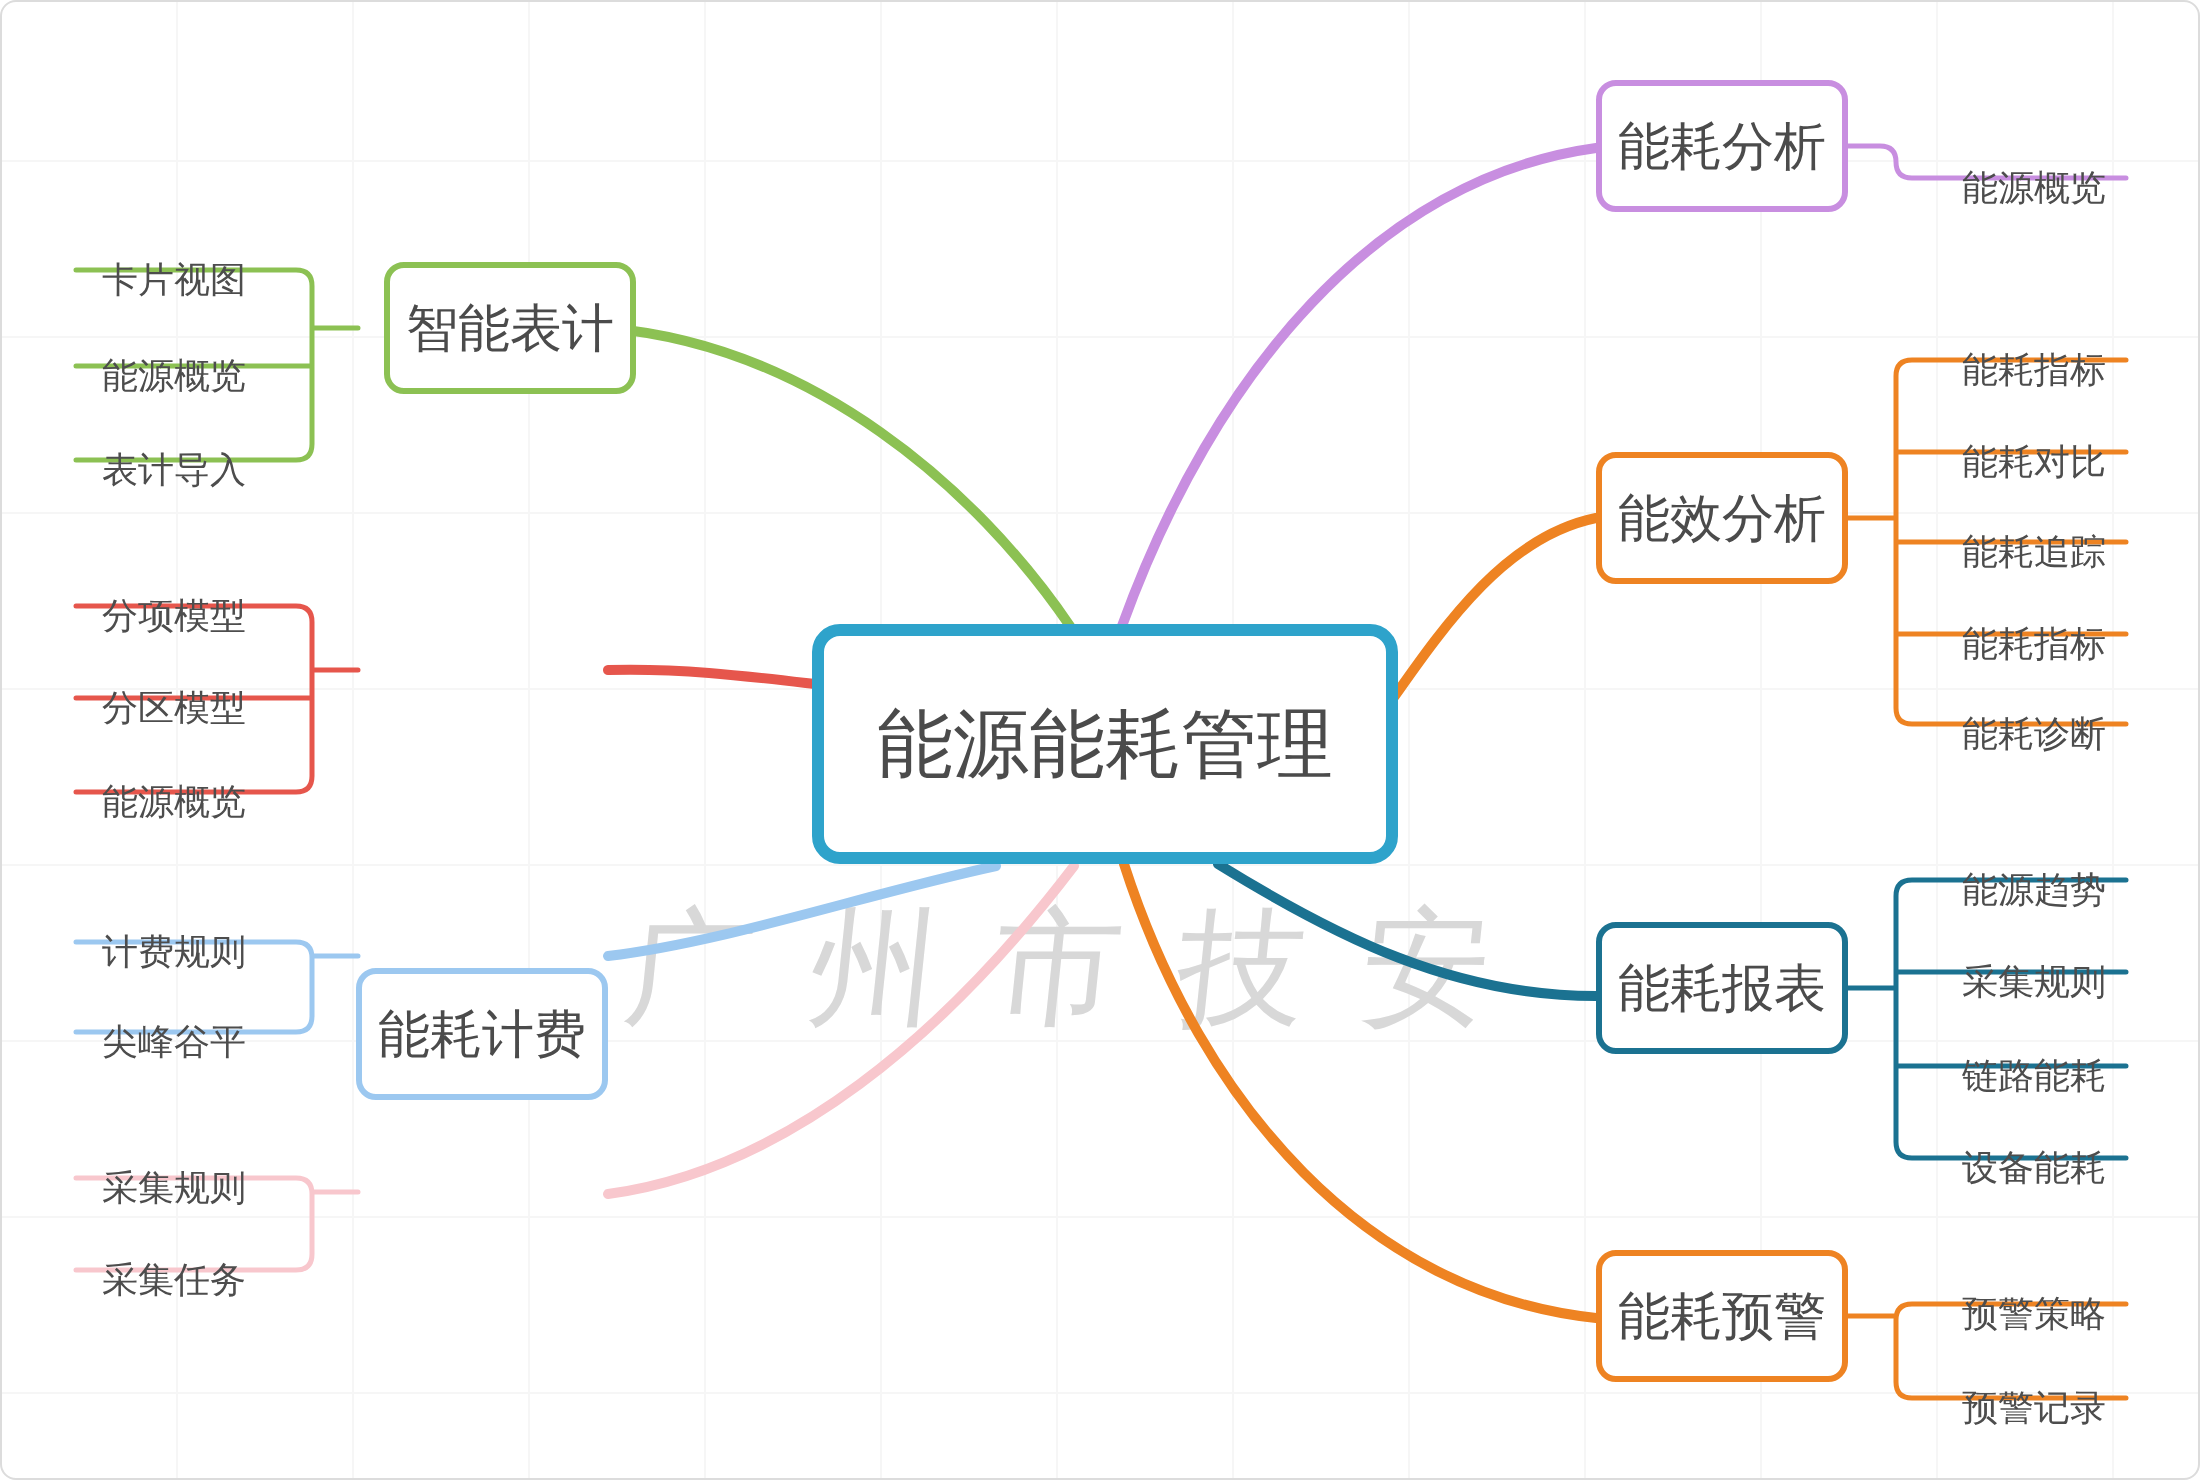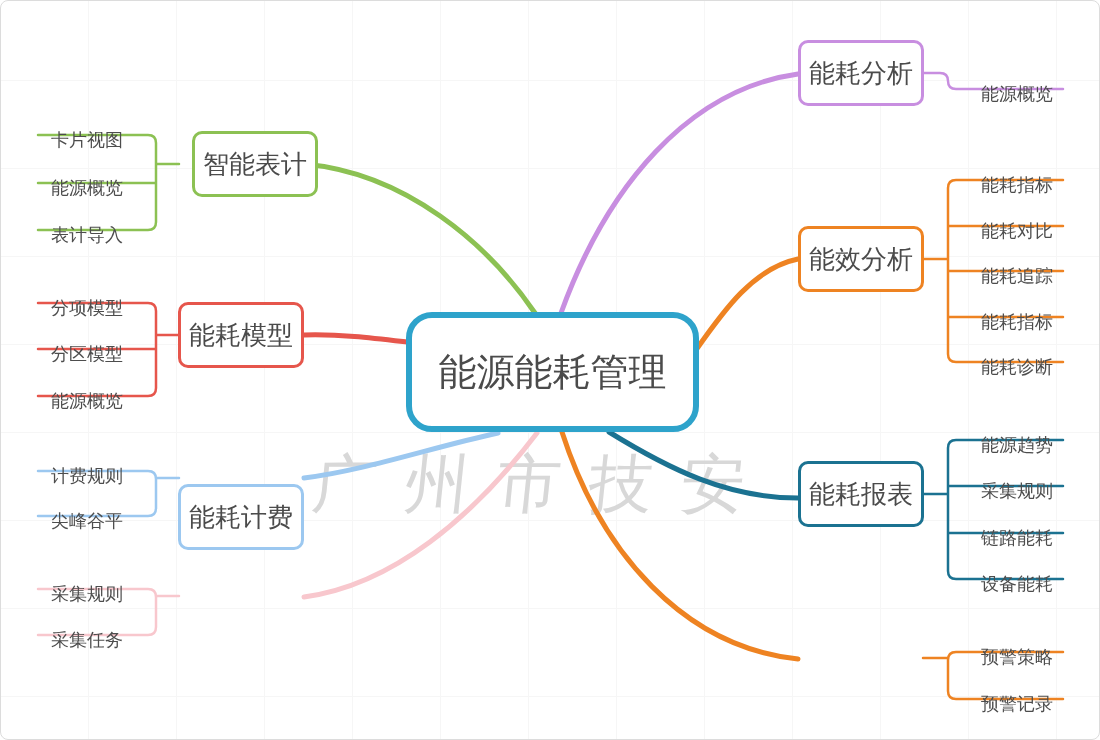--- a/index.html
+++ b/index.html
@@ -88,29 +88,29 @@
     <path class="kidline" d="M 37 134 H 147 Q 155 134 155 142 V 221 Q 155 229 147 229 H 37 M 37 182 H 155 M 155 163 H 178" stroke="#8cc153"></path>
     <path class="kidline" d="M 37 302 H 147 Q 155 302 155 310 V 387 Q 155 395 147 395 H 37 M 37 348 H 155 M 155 334 H 178" stroke="#e6564c"></path>
     <path class="kidline" d="M 37 470 H 147 Q 155 470 155 478 V 507 Q 155 515 147 515 H 37 M 155 477 H 178" stroke="#9cc8f0"></path>
     <path class="kidline" d="M 37 588 H 147 Q 155 588 155 596 V 626 Q 155 634 147 634 H 37 M 155 595 H 178" stroke="#f8c7cd"></path>
     <path class="kidline" d="M 922 72 H 939 Q 947 72 947 80 Q 947 88 955 88 H 1062" stroke="#c88ee0"></path>
     <path class="kidline" d="M 1062 179 H 955 Q 947 179 947 187 V 353 Q 947 361 955 361 H 1062 M 947 225 H 1062 M 947 270 H 1062 M 947 316 H 1062 M 922 258 H 947" stroke="#ee8322"></path>
     <path class="kidline" d="M 1062 439 H 955 Q 947 439 947 447 V 570 Q 947 578 955 578 H 1062 M 947 485 H 1062 M 947 532 H 1062 M 922 493 H 947" stroke="#1b7291"></path>
     <path class="kidline" d="M 1062 651 H 955 Q 947 651 947 659 V 690 Q 947 698 955 698 H 1062 M 922 657 H 947" stroke="#ee8322"></path>
   </svg>
 
-  <div class="node central" style="border-color: rgb(46, 163, 203); border-radius: 26px;">能源能耗管理</div>
+  <div class="node central" style="border-color: rgb(46, 163, 203);">能源能耗管理</div>
 
   <div class="node branch left-side" style="top: 130px; border-color: rgb(140, 193, 83); margin-left: 14px;">智能表计</div>
-  <div class="node branch left-side" style="top: 301px; border-color: rgb(230, 86, 76);">能耗模型</div>
   <div class="node branch left-side" style="top: 444px; border-color: rgb(156, 200, 240); margin-top: 39px;">能耗计费</div>
 
   <div class="node branch right-side" style="top: 39px; border-color: rgb(200, 142, 224);">能耗分析</div>
   <div class="node branch right-side" style="top: 225px; border-color: rgb(238, 131, 34);">能效分析</div>
   <div class="node branch right-side" style="top: 460px; border-color: rgb(27, 114, 145);">能耗报表</div>
+  <div class="node branch right-side" style="top: 624px; border-color: rgb(238, 131, 34);">能耗预警</div>
 
   <div class="child-label lft" style="top:107px">卡片视图</div>
   <div class="child-label lft" style="top:155px">能源概览</div>
   <div class="child-label lft" style="top:202px">表计导入</div>
   <div class="child-label lft" style="top:275px">分项模型</div>
   <div class="child-label lft" style="top:321px">分区模型</div>
   <div class="child-label lft" style="top:368px">能源概览</div>
   <div class="child-label lft" style="top:443px">计费规则</div>
   <div class="child-label lft" style="top:488px">尖峰谷平</div>
   <div class="child-label lft" style="top:561px">采集规则</div>

